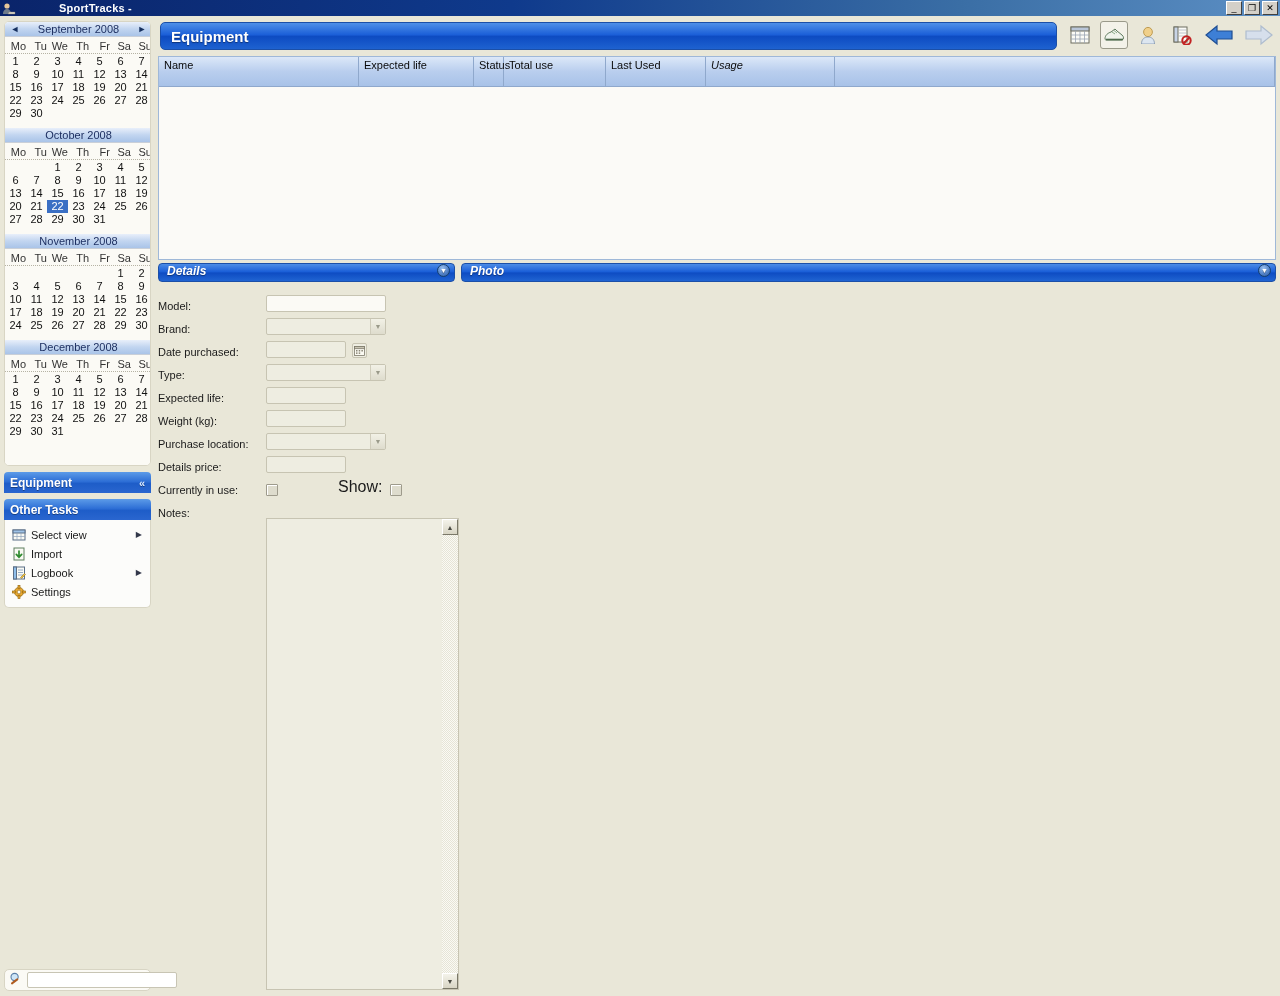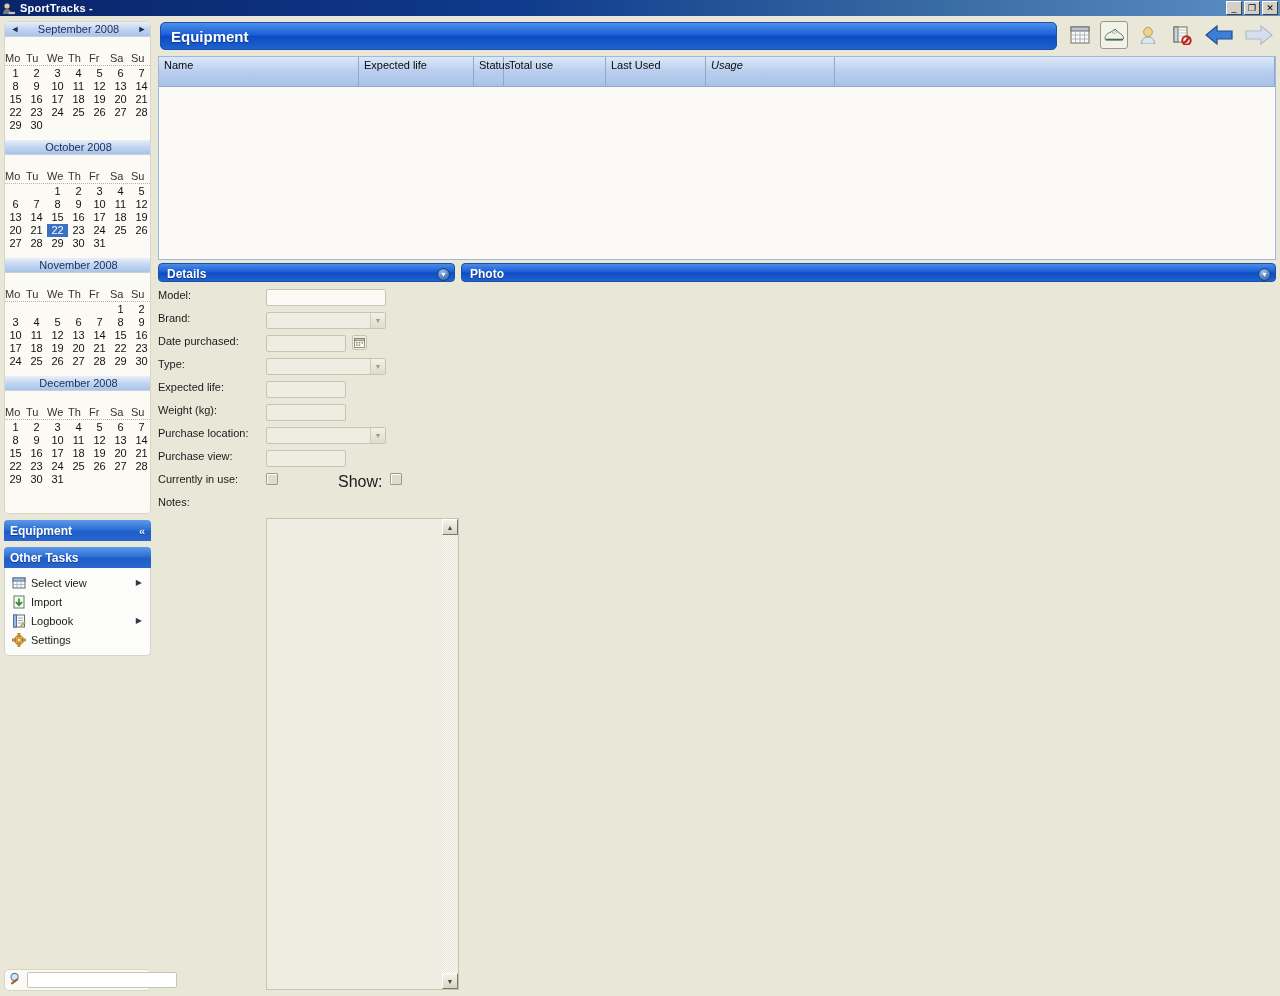--- a/index.html
+++ b/index.html
@@ -9,21 +9,21 @@
     overflow: hidden;
     font-family: "Liberation Sans", sans-serif;
     font-size: 11px;
     background: #E9E7D8;
   }
 
   
   #titlebar {
     position: absolute; left: 0; top: 0; width: 1280px; height: 16px;
     background: linear-gradient(to right, #0A246A 0%, #0F3A8C 40%, #3A6EA5 75%, #5C8FC4 100%);
-    display: flex; align-items: center;
+    display: flex; align-items: center; gap: 39px;
   }
   #title-icon {
     width: 14px; height: 13px; margin-left: 2px; margin-right: 4px;
     position: relative; flex: none;
   }
   #title-text {
     color: #ffffff; font-size: 11px; font-weight: bold;
     letter-spacing: 0.2px; white-space: nowrap;
   }
   #win-buttons {
@@ -61,23 +61,23 @@
     font-size: 11px; color: #1A2C5E;
   }
   .cal-head .arrow {
     position: absolute; width: 12px; text-align: center;
     color: #16305F; font-size: 9px; line-height: 1;
   }
   .cal-head .arrow.prev { left: 4px; }
   .cal-head .arrow.next { right: 4px; }
   .cal-dow {
     display: grid; grid-template-columns: repeat(7, 1fr);
-    font-size: 11px; color: #333; text-align: left;
+    font-size: 11px; color: #333; text-align: right;
     border-bottom: 1px dotted #B6B3A4;
-    padding-bottom: 1px; padding-top: 15px;
+    padding-bottom: 1px; padding-top: 3px;
   }
   .cal-grid {
     display: grid; grid-template-columns: repeat(7, 1fr);
     font-size: 11px; color: #111; text-align: center;
     padding: 1px 0 3px 0;
   }
   .cal-grid div { line-height: 13px; }
   .cal-grid div.sel {
     background: #3A6FC4; color: #fff;
   }
@@ -156,37 +156,38 @@
     padding: 3px 0 0 5px; line-height: 11px;
     display: flex; align-items: flex-start;
   }
   #list-body { height: 172px; background: #FBFAF7; }
 
   
   .sect-head {
     height: 19px; border-radius: 4px;
     background: linear-gradient(to bottom, #4C8CE6 0%, #1B5FD8 45%, #0E4CC3 53%, #2064D2 100%);
     border: 1px solid #1B4FA8;
-    display: flex; align-items: flex-end; padding: 0 4px 0 8px;
+    display: flex; align-items: flex-start; padding: 0 4px 0 8px;
     color: #fff; font-size: 12px; font-weight: bold;
     text-shadow: 0 1px 1px rgba(0,0,0,.4);
+    font-style: italic;
   }
   .sect-chev {
     margin-left: auto; width: 13px; height: 13px; border-radius: 50%;
     background: radial-gradient(circle at 40% 30%, #9BC2F0, #4F7FC6 60%, #2A548F);
     border: 1px solid #15406F;
     display: flex; align-items: center; justify-content: center;
     color: #fff; font-size: 7px; line-height: 1;
   }
   #details-head { position: absolute; left: 158px; top: 263px; width: 297px; }
   #photo-head   { position: absolute; left: 461px; top: 263px; width: 815px; }
 
   
   #form { position: absolute; left: 158px; top: 289px; width: 320px; }
-  .frow { display: flex; align-items: flex-start; height: 23px; }
+  .frow { display: flex; align-items: flex-end; height: 23px; }
   .flabel { width: 108px; font-size: 11px; color: #1a1a1a; }
   .fin {
     height: 17px; border: 1px solid #C7C4B2; background: #EEEDE1;
     border-radius: 2px; font-size: 11px; padding: 0 3px;
     font-family: "Liberation Sans", sans-serif; color: #222; outline: none;
   }
   .fin.w120 { width: 120px; }
   .fin.w80  { width: 80px; }
   .fcombo {
     width: 120px; height: 17px; border: 1px solid #C7C4B2; background: #EEEDE1;
@@ -664,21 +665,21 @@
       <input type="text" class="fin w80" style="">
     </div>
     <div class="frow">
       <span class="flabel">Purchase location:</span>
       <div class="fcombo">
         <span style="padding-left: 3px; font-size: 11px;"></span>
         <span class="arrowbox">▼</span>
       </div>
     </div>
     <div class="frow">
-      <span class="flabel">Purchase view:</span>
+      <span class="flabel">Details price:</span>
       <input type="text" class="fin w80" style="">
     </div>
     <div class="frow">
       <span class="flabel">Currently in use:</span>
       <span class="ckbox"></span>
       <span class="show-label">Show:</span>
       <span class="ckbox"></span>
     </div>
     <div class="frow">
       <span class="flabel">Notes:</span>

